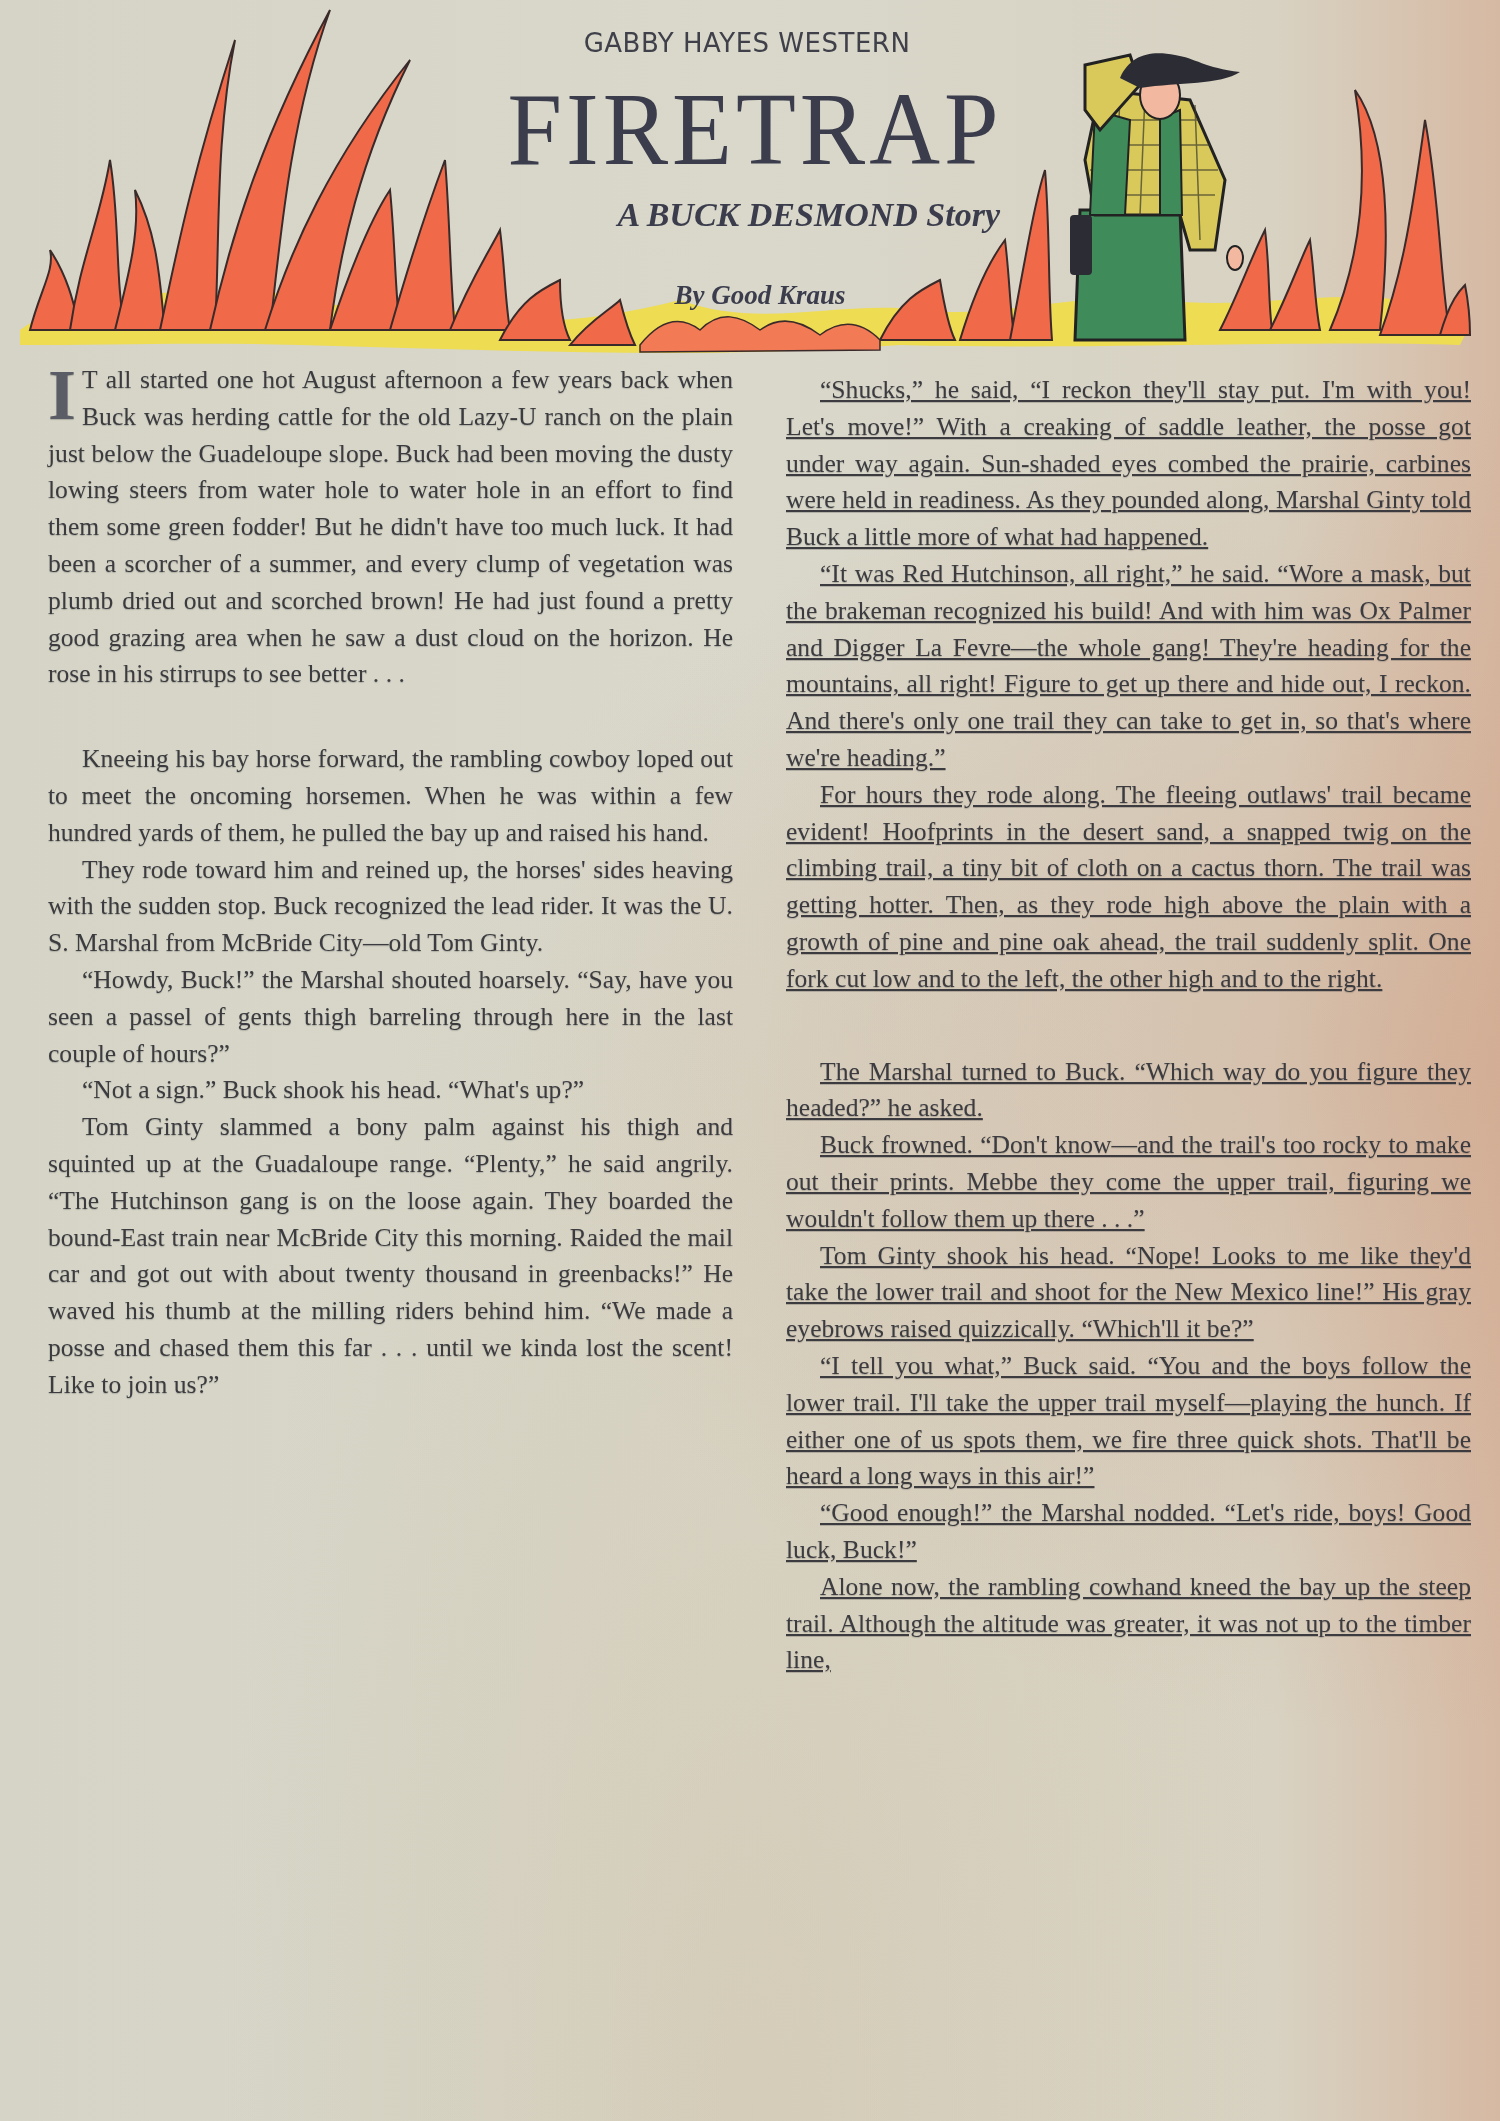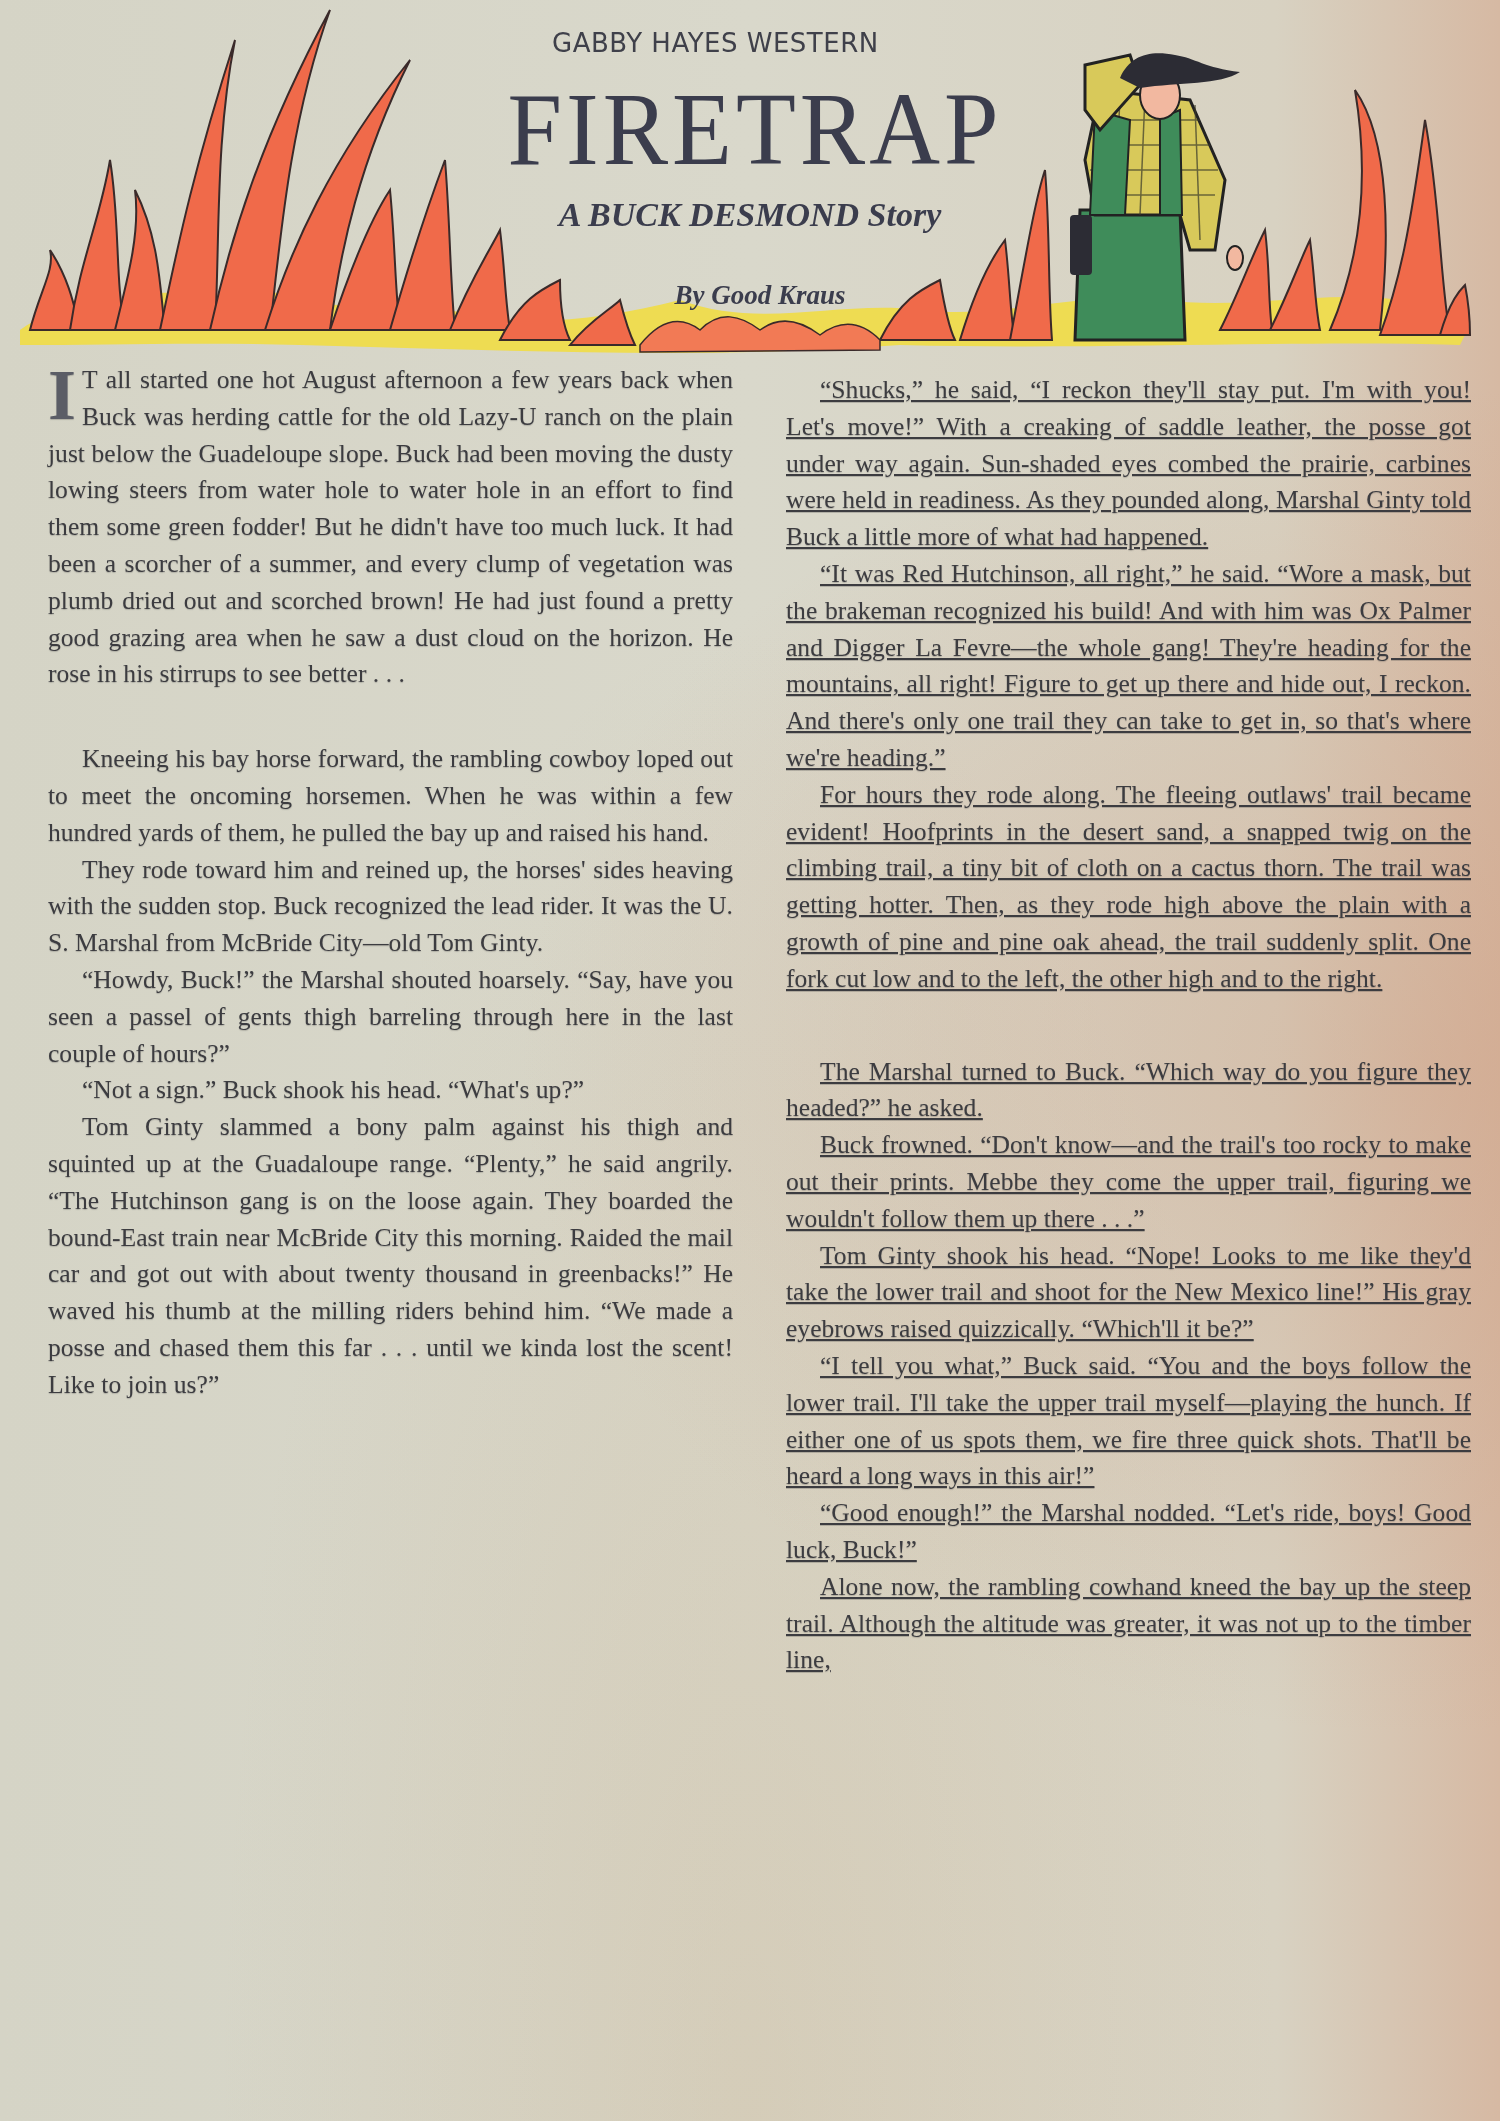--- a/index.html
+++ b/index.html
@@ -13,31 +13,31 @@
   .page {
     position: absolute; inset: 0;
     background:
       radial-gradient(ellipse at 95% 50%, rgba(205,150,120,0.35), transparent 45%),
       radial-gradient(ellipse at 50% 100%, rgba(200,170,130,0.25), transparent 50%),
       linear-gradient(90deg, #d5d4c6 0%, #d9d8cb 50%, #d8d2c2 85%, #d6b9a3 100%);
   }
   .header { position: absolute; left: 0; top: 0; width: 1500px; height: 370px; }
   .header svg { position: absolute; left: 0; top: 0; }
   .series {
-    position: absolute; left: 552px; top: 28px; width: 390px; text-align: left;
+    position: absolute; left: 552px; top: 28px; width: 390px; text-align: center;
     font-family: "DejaVu Sans", sans-serif; font-size: 26px; letter-spacing: 0.5px;
     color: #3f404a; font-weight: 500;
   }
   .title {
     position: absolute; left: 495px; top: 80px; width: 520px; text-align: center;
     font-family: "Liberation Serif", serif; font-size: 98px; letter-spacing: 4px;
     color: #3b3d4d; line-height: 1; transform: scaleY(1.05);
   }
   .subtitle {
-    position: absolute; left: 500px; top: 196px; width: 500px; text-align: center;
+    position: absolute; left: 500px; top: 196px; width: 500px; text-align: right;
     font-family: "Liberation Serif", serif; font-style: italic; font-weight: bold;
     font-size: 34px; color: #3b3d4d;
   }
   .byline {
     position: absolute; left: 620px; top: 280px; width: 280px; text-align: center;
     font-family: "Liberation Serif", serif; font-style: italic; font-weight: bold;
     font-size: 27px; color: #3b3d4d;
   }
   .col {
     position: absolute; width: 685px;

